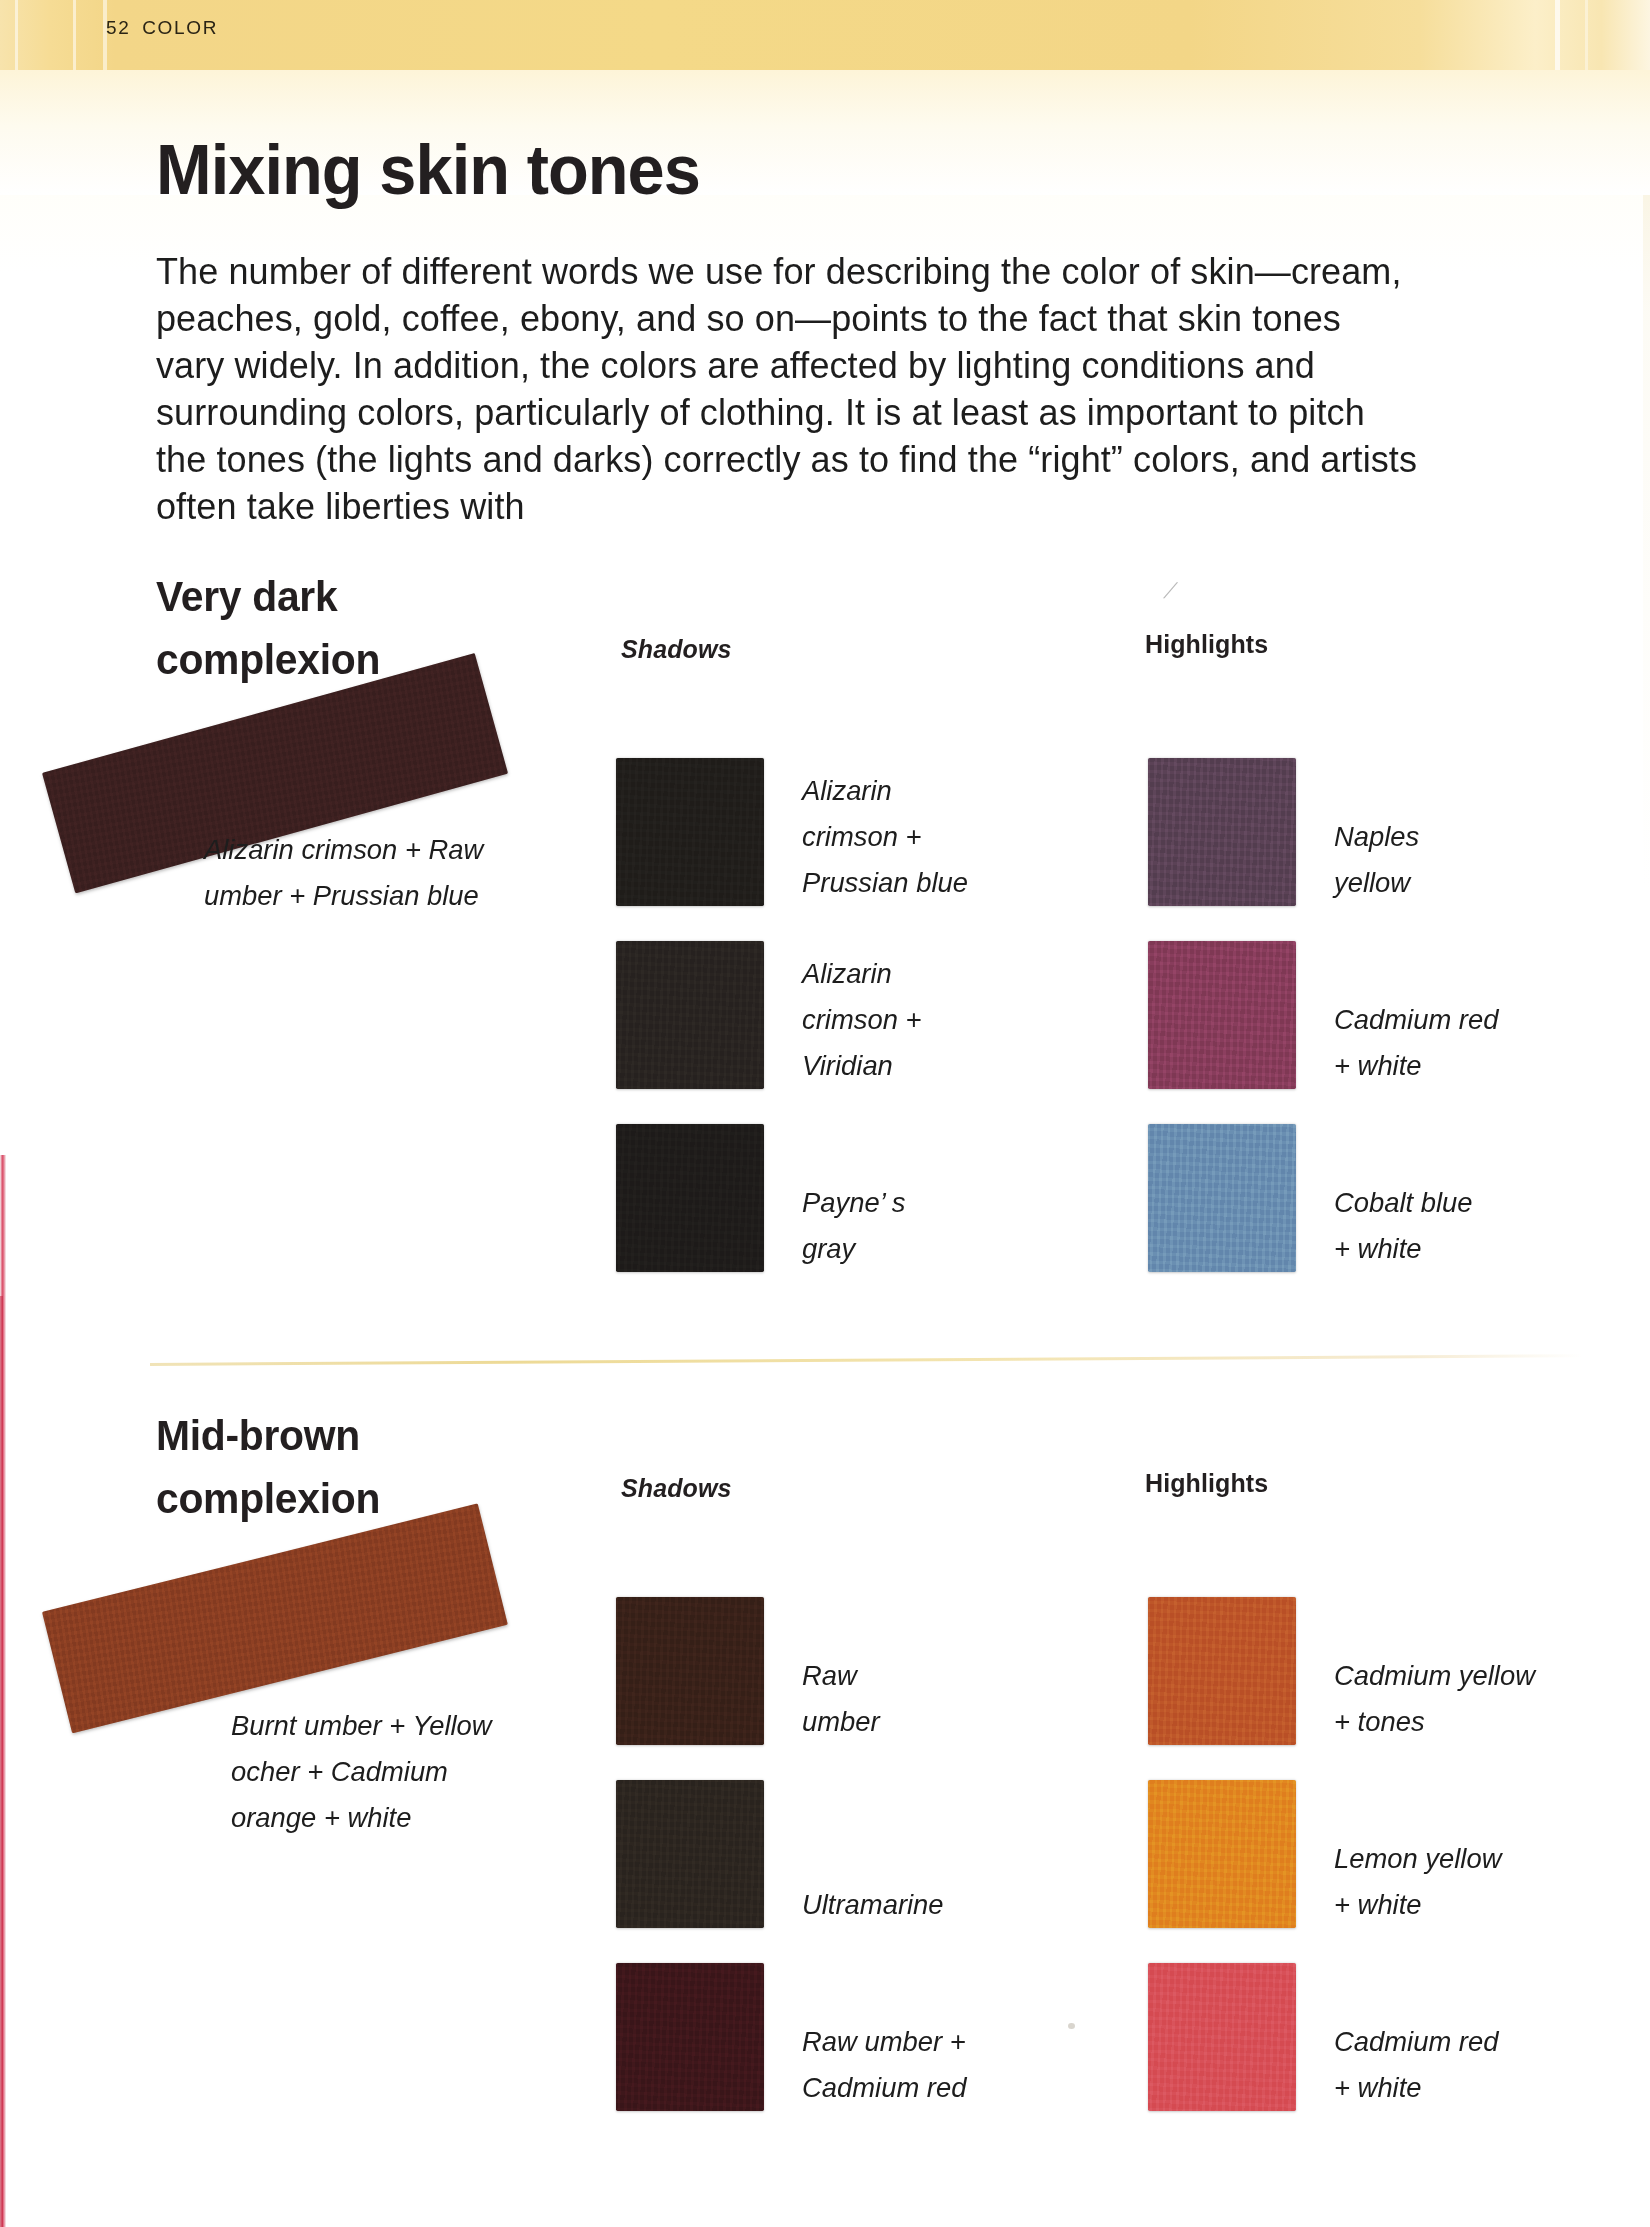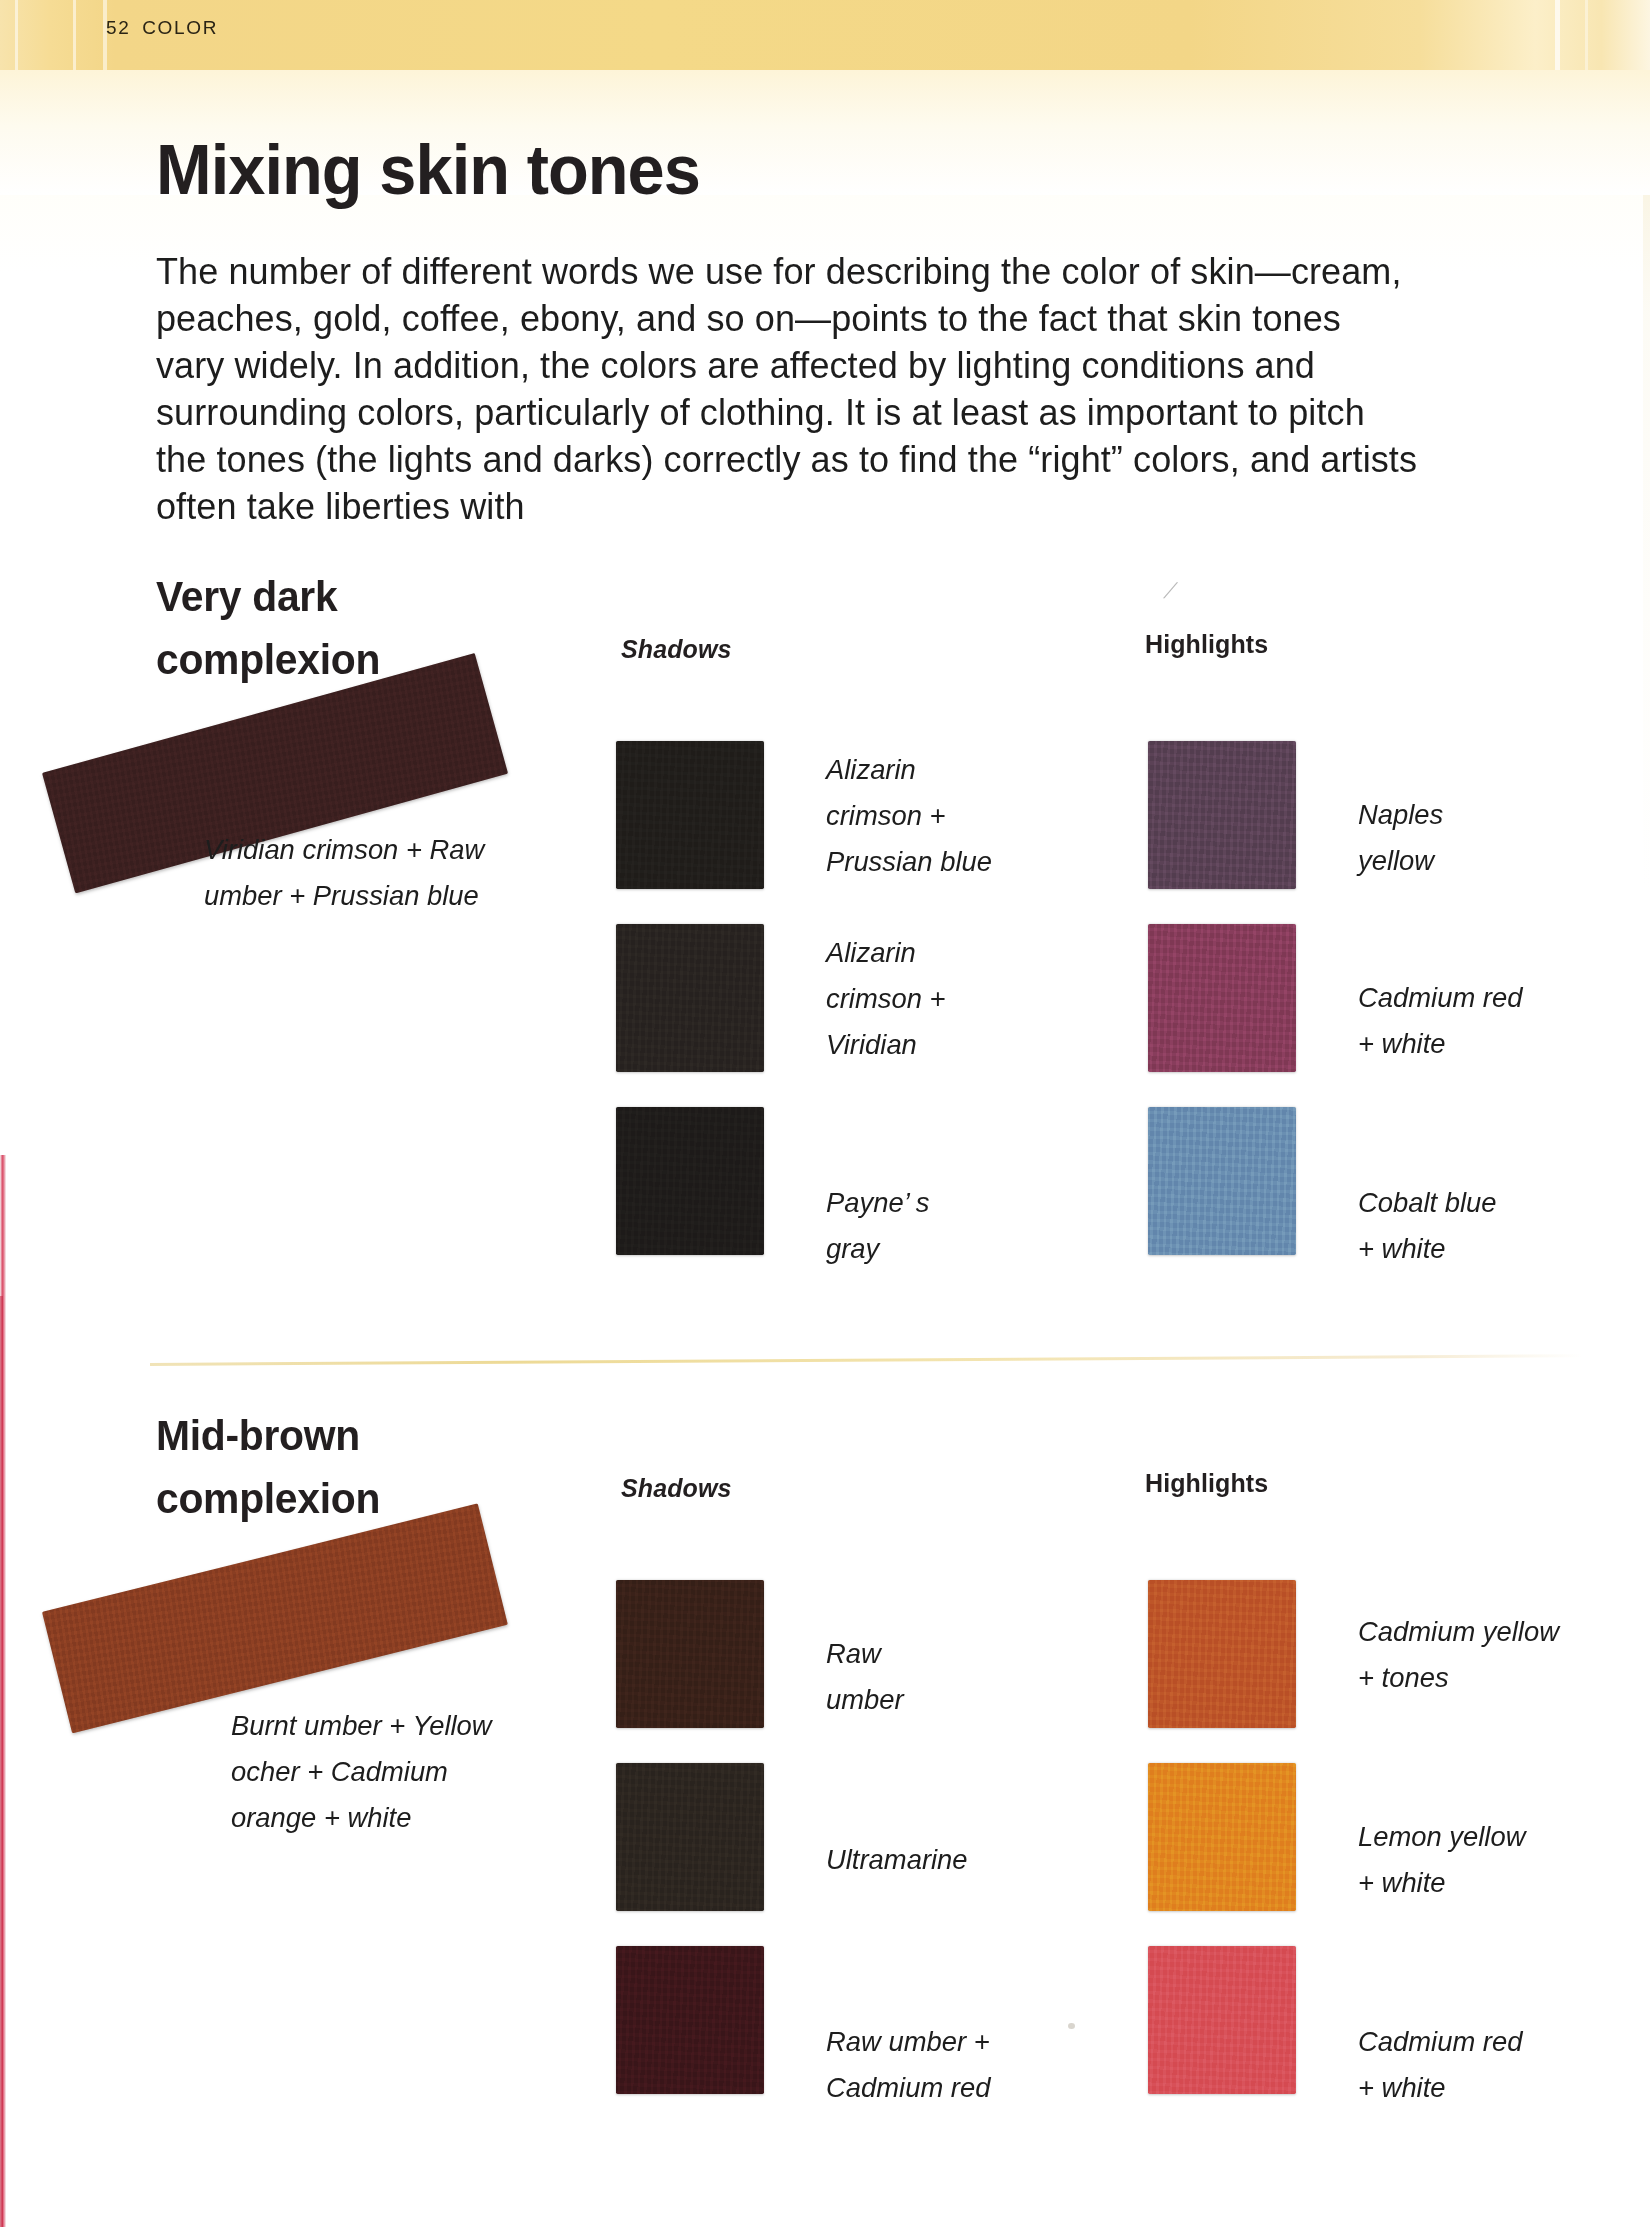--- a/index.html
+++ b/index.html
@@ -196,22 +196,21 @@
 
   
   .swatch-col { position: absolute; top: 158px; }
   .swatch-col.shadows    { left: 616px; }
   .swatch-col.highlights { left: 1148px; }
 
   .swatch-row {
     position: relative;
     height: 183px;
     display: flex;
-    align-items: center;
-    gap: 24px;
+    align-items: flex-end;
   }
   .swatch {
     width: 148px; height: 148px;
     flex: 0 0 148px;
     border-radius: 1.7px;
     box-shadow: 0 0.8px 2.5px rgba(0,0,0,.22);
     position: relative;
   }
   .swatch::after {
     content: "";
@@ -276,21 +275,21 @@
     <div>complexion</div>
   </div>
 
   <div class="col-heading shadows">Shadows</div>
   <div class="col-heading highlights">Highlights</div>
   <div class="tick-mark">⟋</div>
 
   <div class="strip-wrap">
     <div class="strip" style="background:#3d2020"></div>
   </div>
-  <div class="strip-caption">Viridian crimson +
+  <div class="strip-caption">Alizarin crimson +
 Raw umber +
 Prussian blue</div>
 
   <div class="swatch-col shadows">
     <div class="swatch-row">
       <div class="swatch" style="background:#221f1c"></div>
       <div class="swatch-label">Alizarin
 crimson +
 Prussian blue</div>
     </div>

